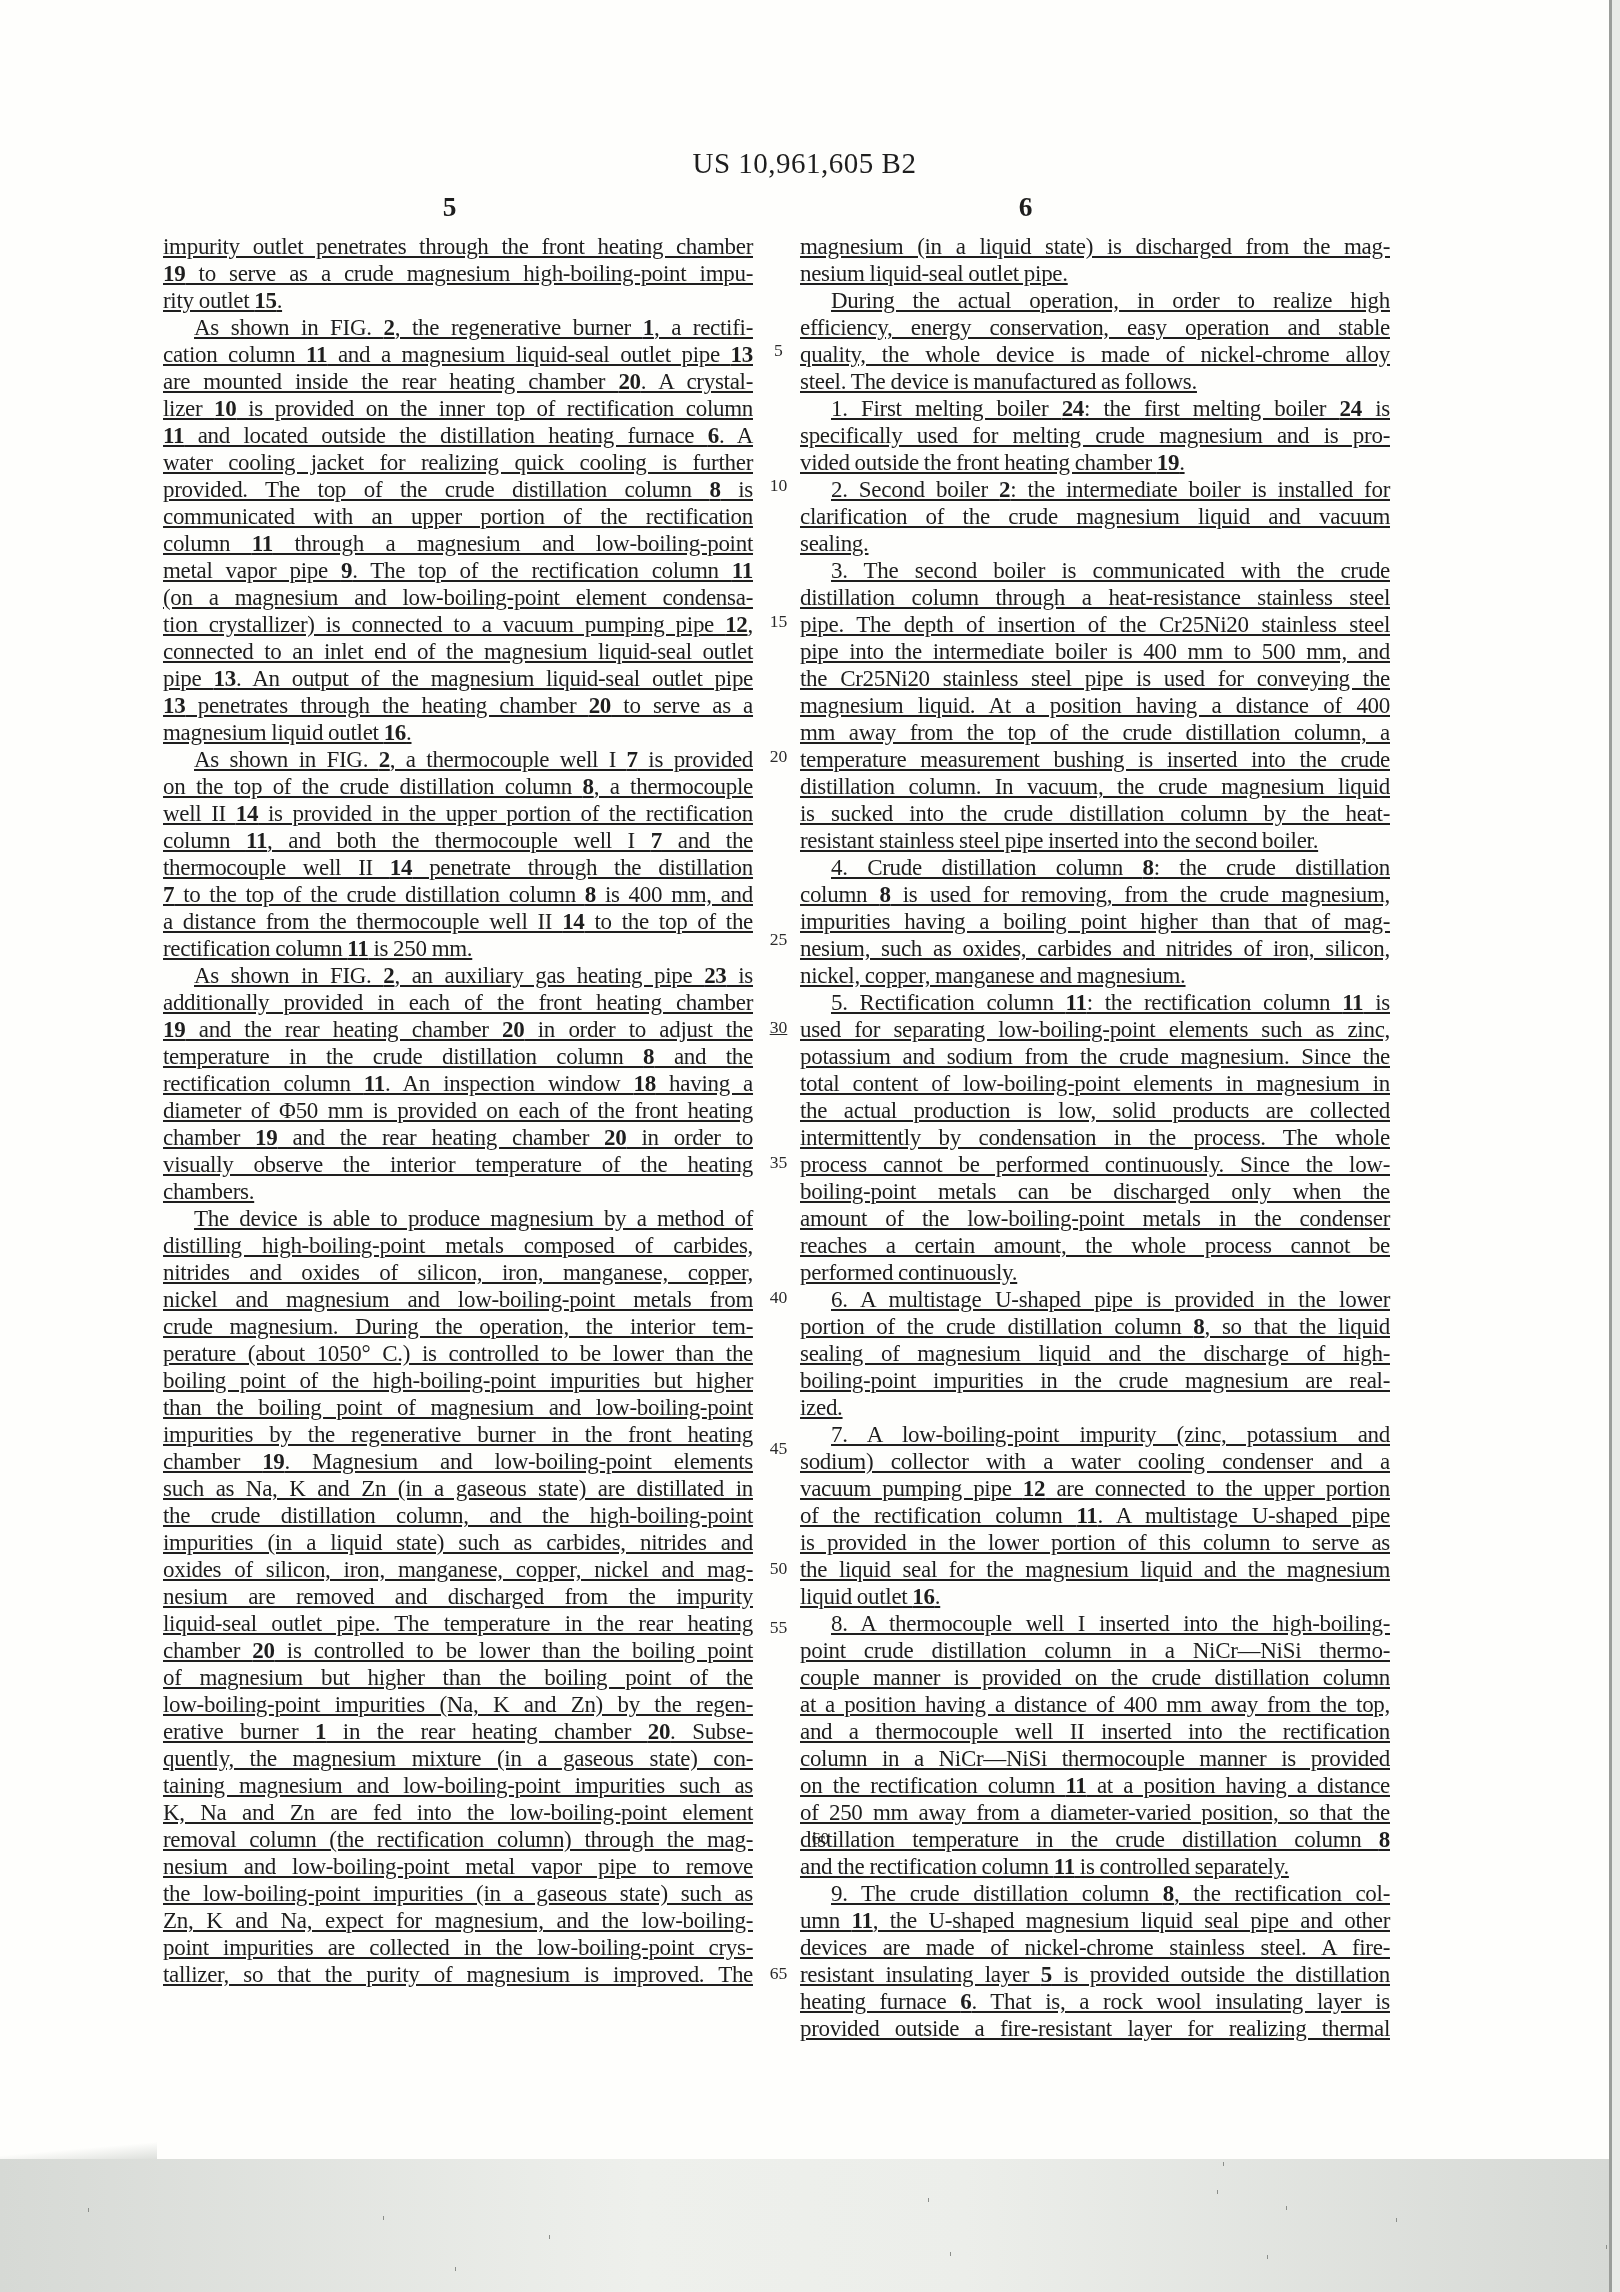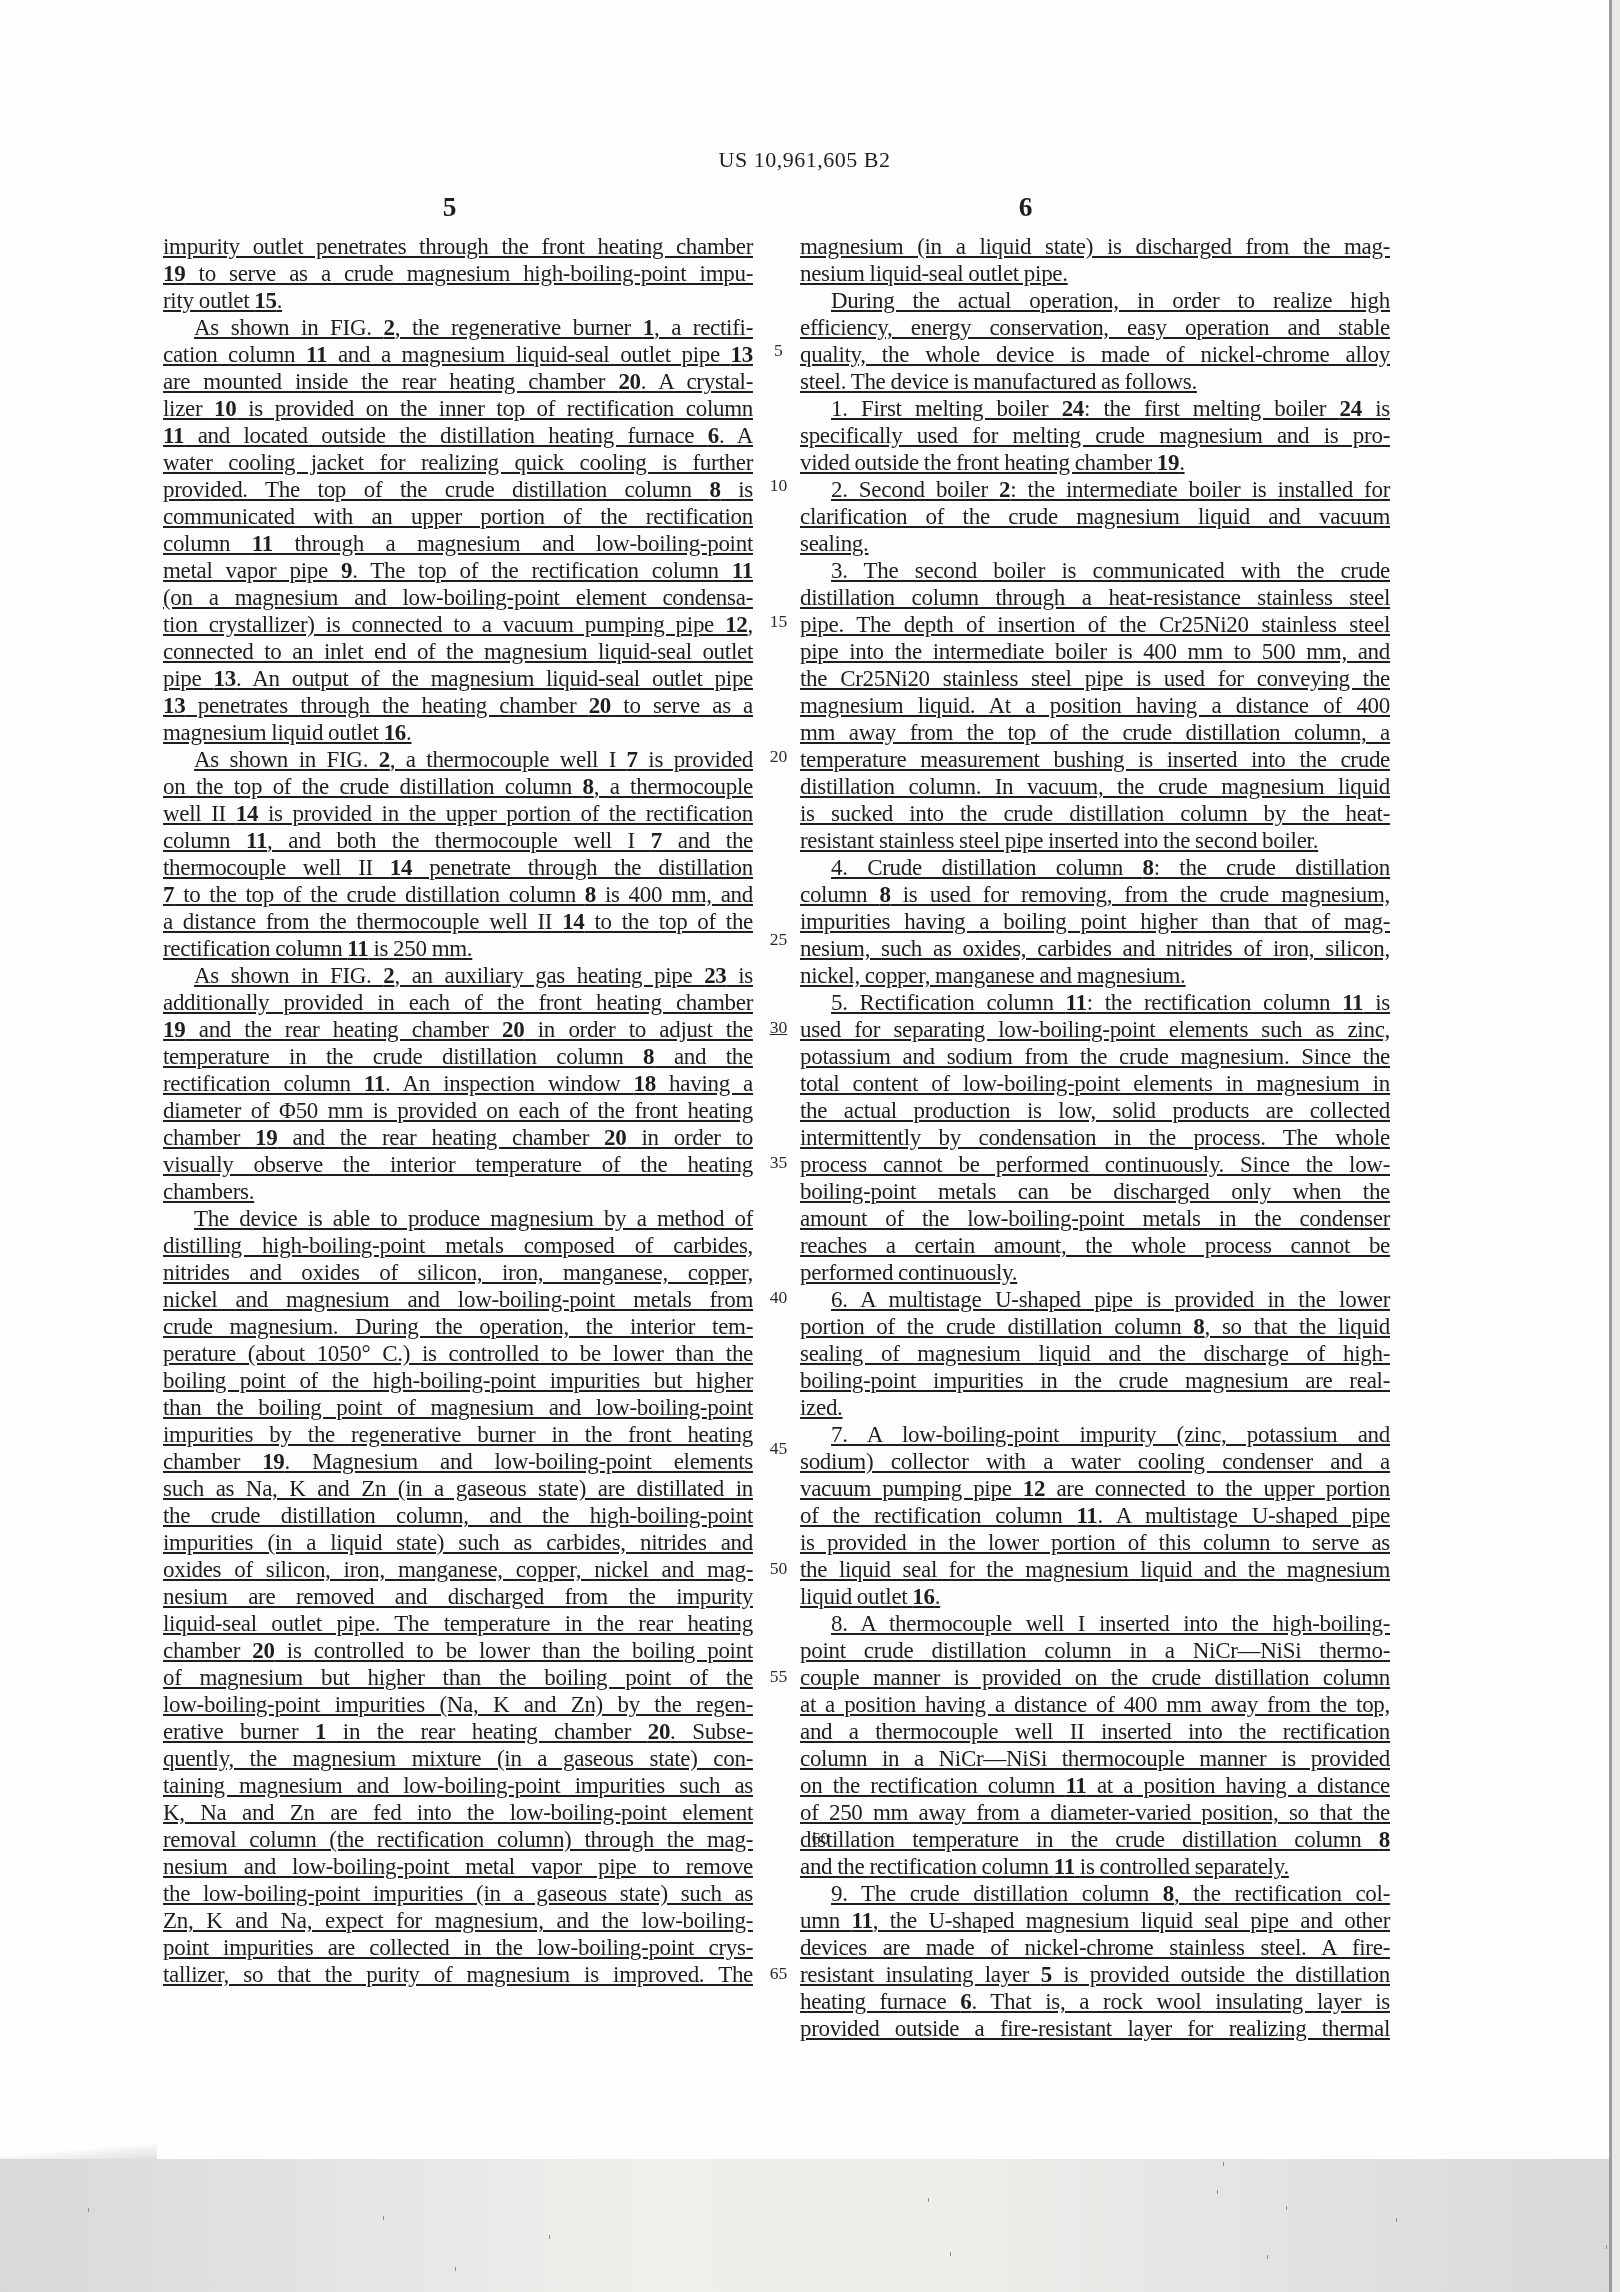--- a/index.html
+++ b/index.html
@@ -20,21 +20,21 @@
   }
   .edge-line { position: absolute; left: 1609px; top: 0; width: 2.9px; height: 2293px; background: #9a9d99; }
   .edge-strip { position: absolute; left: 1612px; top: 0; width: 7.8px; height: 2293px; background: #e8eae6; }
   .bottom-band {
     position: absolute; left: 0; top: 2159px; width: 1609px; height: 133px;
     background: linear-gradient(90deg, #d6d9d5 0%, #eef0ec 40%, #eceeea 60%, #d6d9d5 100%);
   }
   .speck { position: absolute; width: 1px; height: 3.9px; background: #8b8e8a; }
   .patent-no {
     position: absolute; left: 0; width: 1609px; top: 147px; text-align: center;
-    font-size: 22px; letter-spacing: 0.5px;
+    font-size: 29px; letter-spacing: 0.5px;
   }
   .col-no {
     position: absolute; top: 192px; font-size: 27.4px; font-weight: bold; width: 59px; text-align: center;
   }
   .col-no.left { left: 420px; }
   .col-no.right { left: 996px; }
   .column {
     position: absolute; top: 233px; width: 590px; text-decoration: underline;
   }
   .column.left { left: 163px; }
@@ -132,21 +132,21 @@
       <div class="num" style="top: 108px;">5</div>
       <div class="num" style="top: 243px;">10</div>
       <div class="num" style="top: 379px;">15</div>
       <div class="num" style="top: 514px;">20</div>
       <div class="num" style="top: 649px; margin-top: 48px;">25</div>
       <div class="num" style="top: 785px; text-decoration: underline;">30</div>
       <div class="num" style="top: 920px;">35</div>
       <div class="num" style="top: 1055px;">40</div>
       <div class="num" style="top: 1206px; text-align: center;">45</div>
       <div class="num" style="top: 1326px;">50</div>
-      <div class="num" style="top: 1434px;">55</div>
+      <div class="num" style="top: 1385px;">55</div>
       <div class="num" style="top: 1596px; margin-left: 42px;">60</div>
       <div class="num" style="top: 1731px;">65</div>
     </div>
   <div class="column right" id="col-right">
       <div class="line">magnesium (in a liquid state) is discharged from the mag-</div>
       <div class="line last">nesium liquid-seal outlet pipe.</div>
       <div class="line indent">During the actual operation, in order to realize high</div>
       <div class="line">efficiency, energy conservation, easy operation and stable</div>
       <div class="line">quality, the whole device is made of nickel-chrome alloy</div>
       <div class="line last">steel. The device is manufactured as follows.</div>

